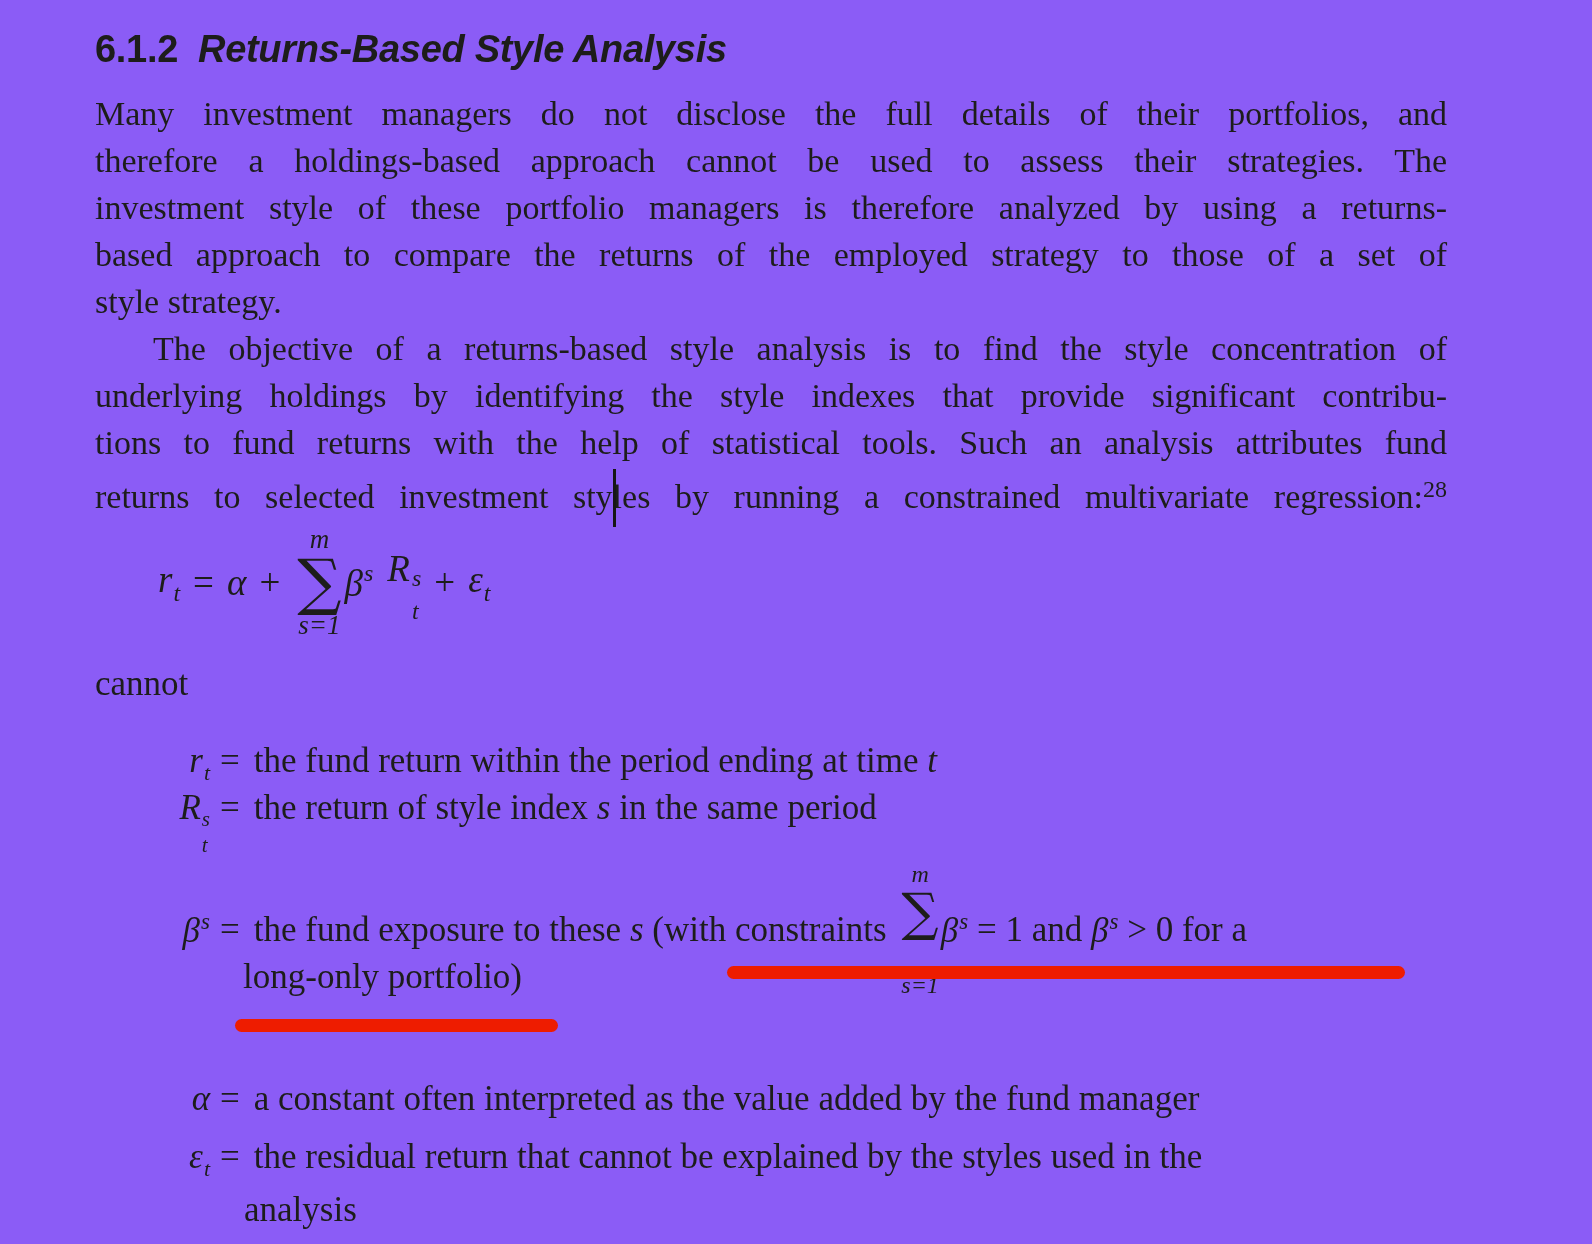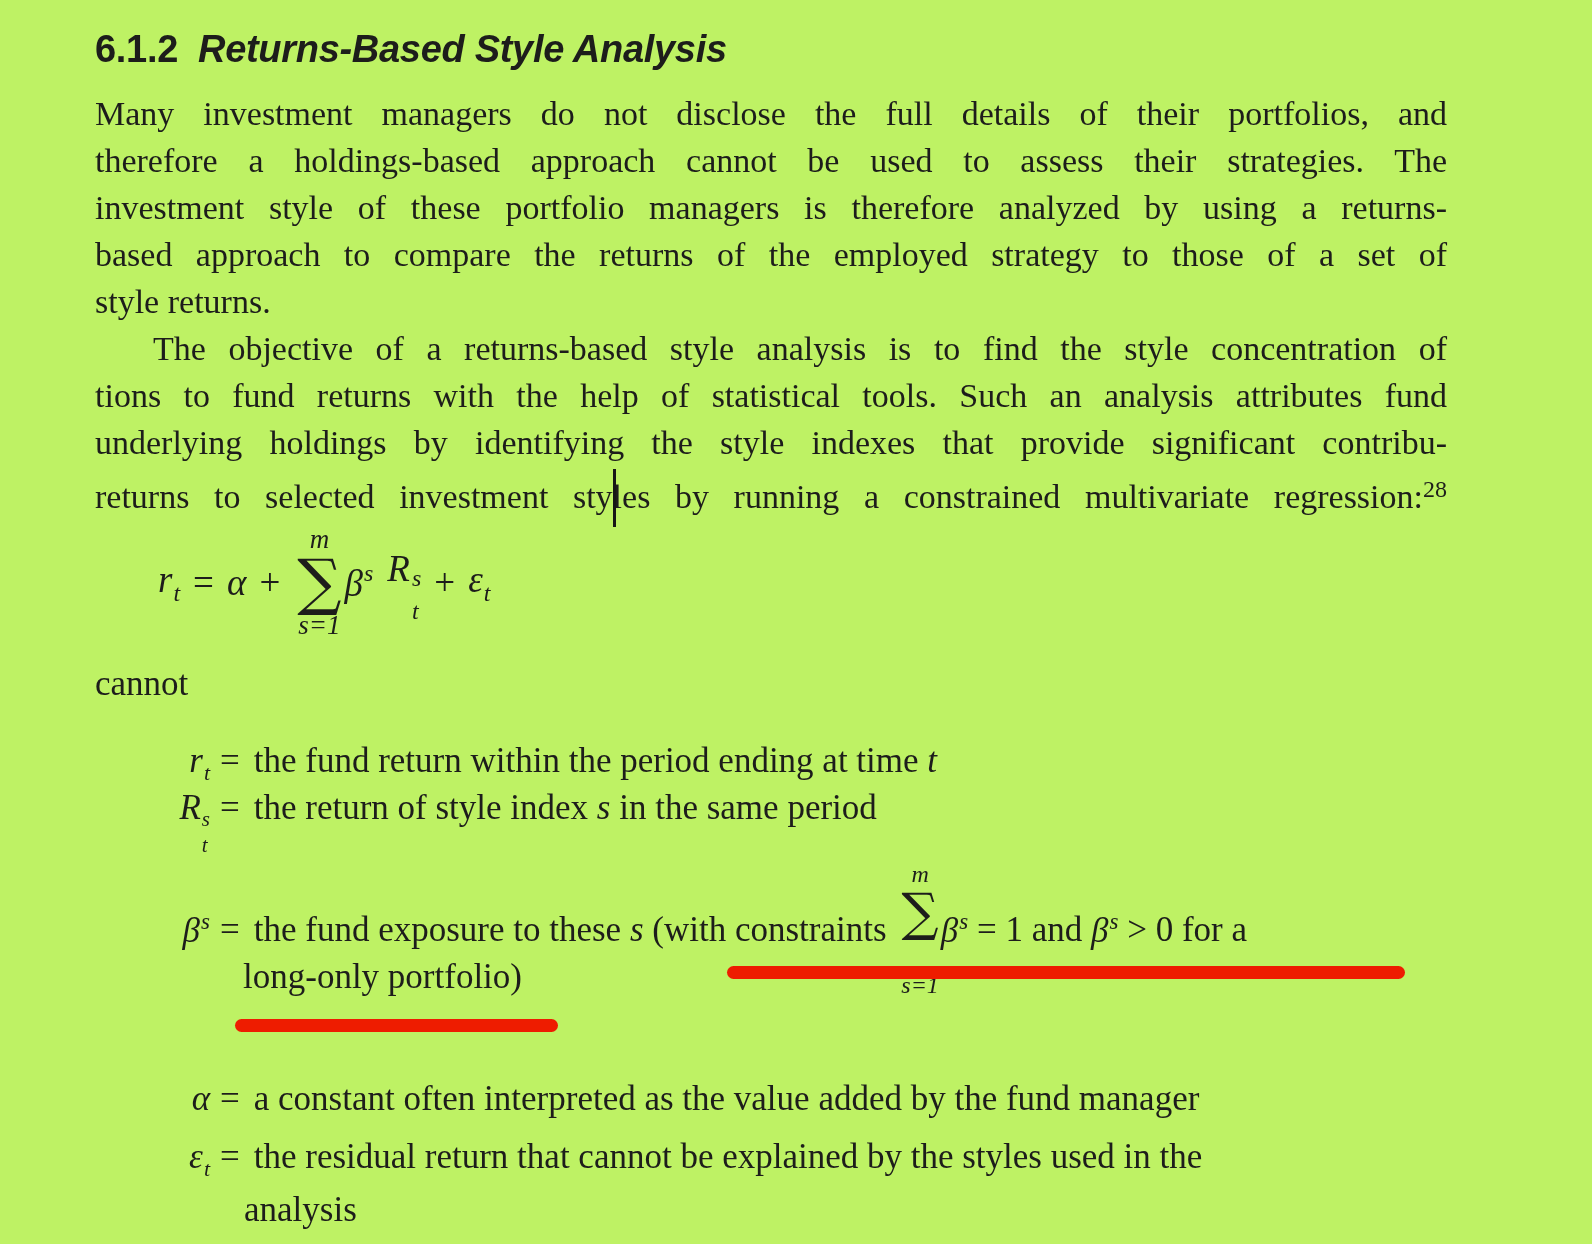--- a/index.html
+++ b/index.html
@@ -1,16 +1,16 @@
 <!DOCTYPE html>
 <html><head>
 <meta charset="utf-8">
 <style>
   html,body{margin:0;padding:0;background:#ffffff;}
-  .page{position:relative;width:1592px;height:1244px;background:#bef264;overflow:hidden;
+  .page{position:relative;width:1592px;height:1244px;background:#8b5cf6;overflow:hidden;
         font-family:"Liberation Serif",serif;color:#1d1d1b;}
   .abs{position:absolute;}
 
   
   .heading{left:95px;top:28px;font-family:"Liberation Sans",sans-serif;font-weight:bold;
            font-size:38px;letter-spacing:-0.3px;white-space:nowrap;}
   .heading .num{font-style:normal;margin-right:20px;}
   .heading .ttl{font-style:italic;}
 
   
@@ -76,27 +76,27 @@
 
   <div class="abs heading">
     <span class="num">6.1.2</span><span class="ttl">Returns-Based Style Analysis</span>
   </div>
 
   <div class="abs para p1">
     <div class="pline">Many investment managers do not disclose the full details of their portfolios, and</div>
     <div class="pline">therefore a holdings-based approach cannot be used to assess their strategies. The</div>
     <div class="pline">investment style of these portfolio managers is therefore analyzed by using a returns-</div>
     <div class="pline">based approach to compare the returns of the employed strategy to those of a set of</div>
-    <div class="pline end">style returns.</div>
+    <div class="pline end">style strategy.</div>
   </div>
 
   <div class="abs para p2">
     <div class="pline indent">The objective of a returns-based style analysis is to find the style concentration of</div>
+    <div class="pline">underlying holdings by identifying the style indexes that provide significant contribu-</div>
     <div class="pline">tions to fund returns with the help of statistical tools. Such an analysis attributes fund</div>
-    <div class="pline">underlying holdings by identifying the style indexes that provide significant contribu-</div>
     <div class="pline"><span>returns to selected investment styles by running a constrained multivariate regression:</span><span class="fnref">28</span></div>
   </div>
 
   <div class="abs caret"></div>
 
   <div class="abs formula">
     <span><span class="mvar">r</span><span class="msub">t</span></span>
     <span class="mop">=</span>
     <span class="mvar">α</span>
     <span class="mop">+</span>

